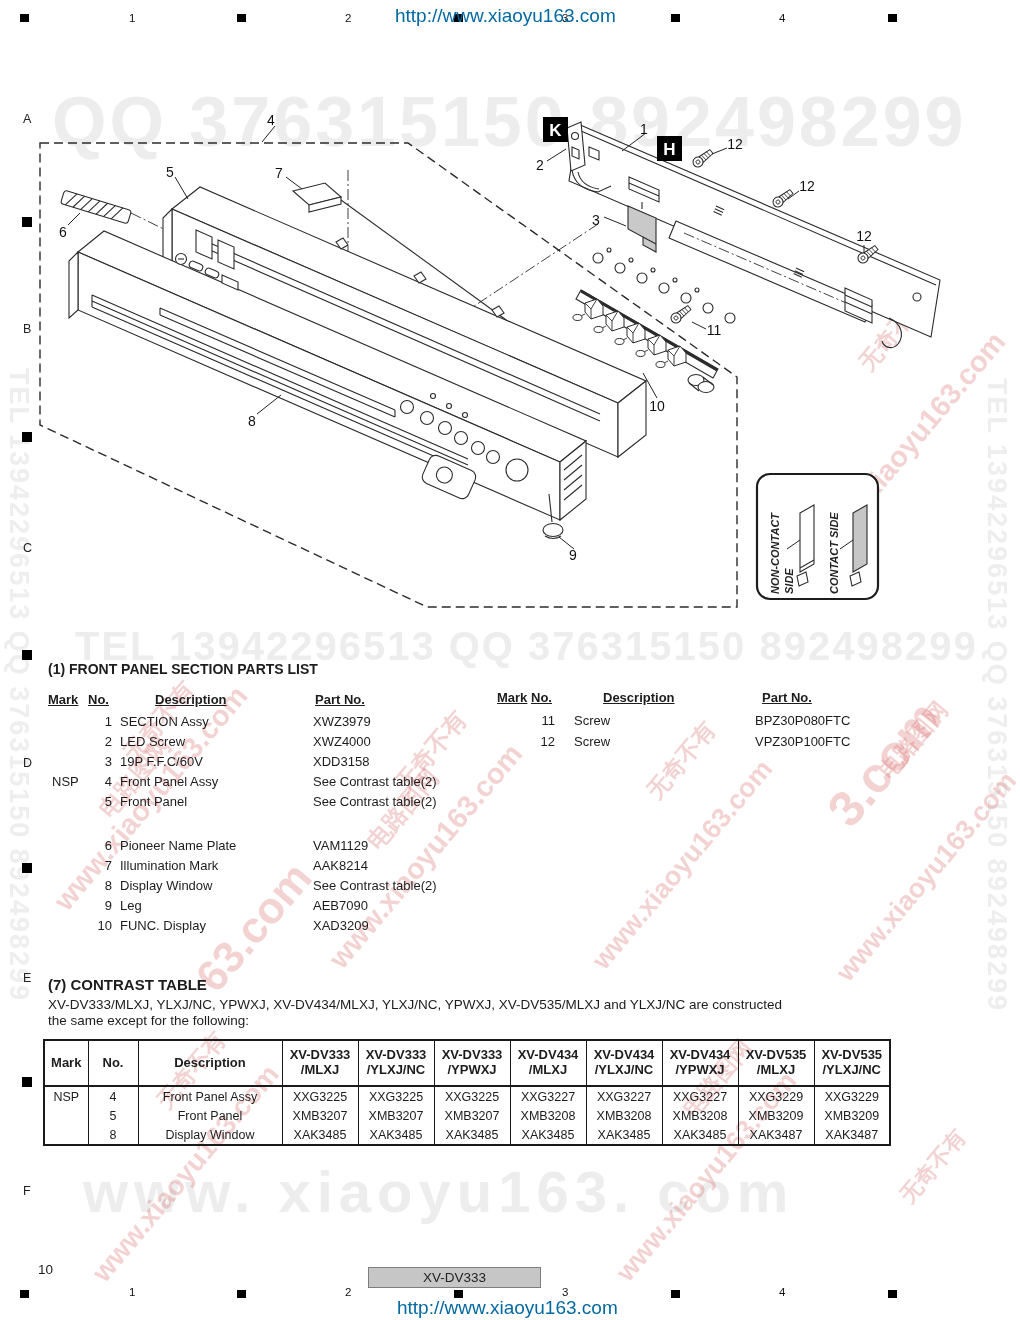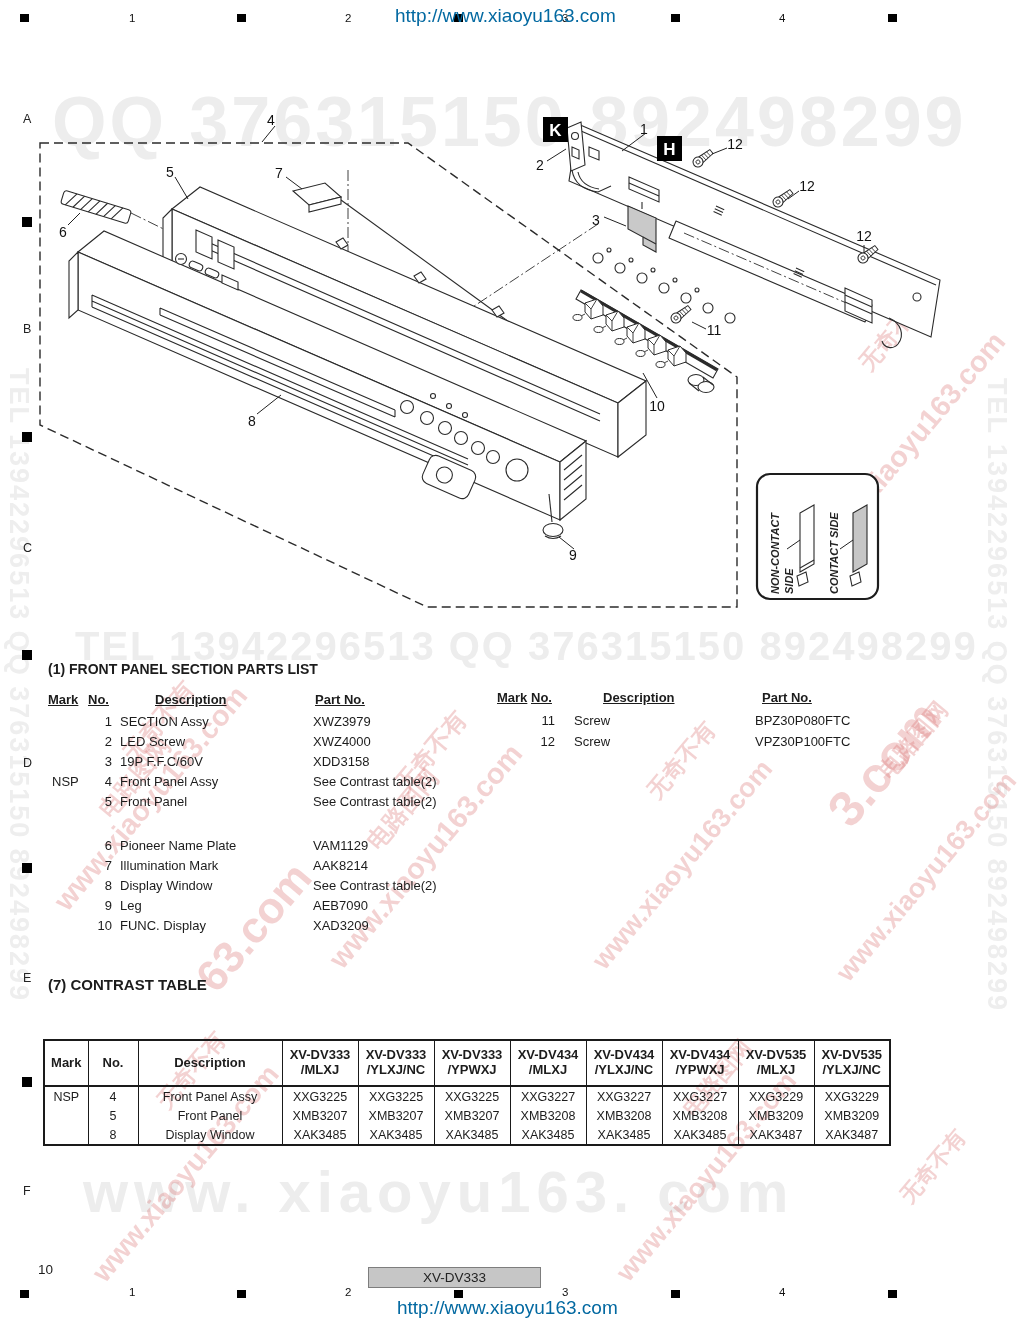--- a/index.html
+++ b/index.html
@@ -399,20 +399,22 @@
       </div>
     <div class="pl-row" style="top:22px;">
       <span class="r-no">12</span>
       <span class="r-desc">Screw</span>
       <span class="r-part">VPZ30P100FTC</span>
       </div>
   </div>
 
   <div class="content" id="ct-head">(7) CONTRAST TABLE</div>
   <div class="content" id="ct-intro">
+    <div>XV-DV333/MLXJ, YLXJ/NC, YPWXJ, XV-DV434/MLXJ, YLXJ/NC, YPWXJ, XV-DV535/MLXJ and YLXJ/NC are constructed</div>
+    <div>the same except for the following:</div>
   </div>
 
   <table class="ct">
     <colgroup>
       <col style="width:44px">
         <col style="width:50px">
         <col style="width:144px">
       <col style="width:76px">
         <col style="width:76px">
         <col style="width:76px">

